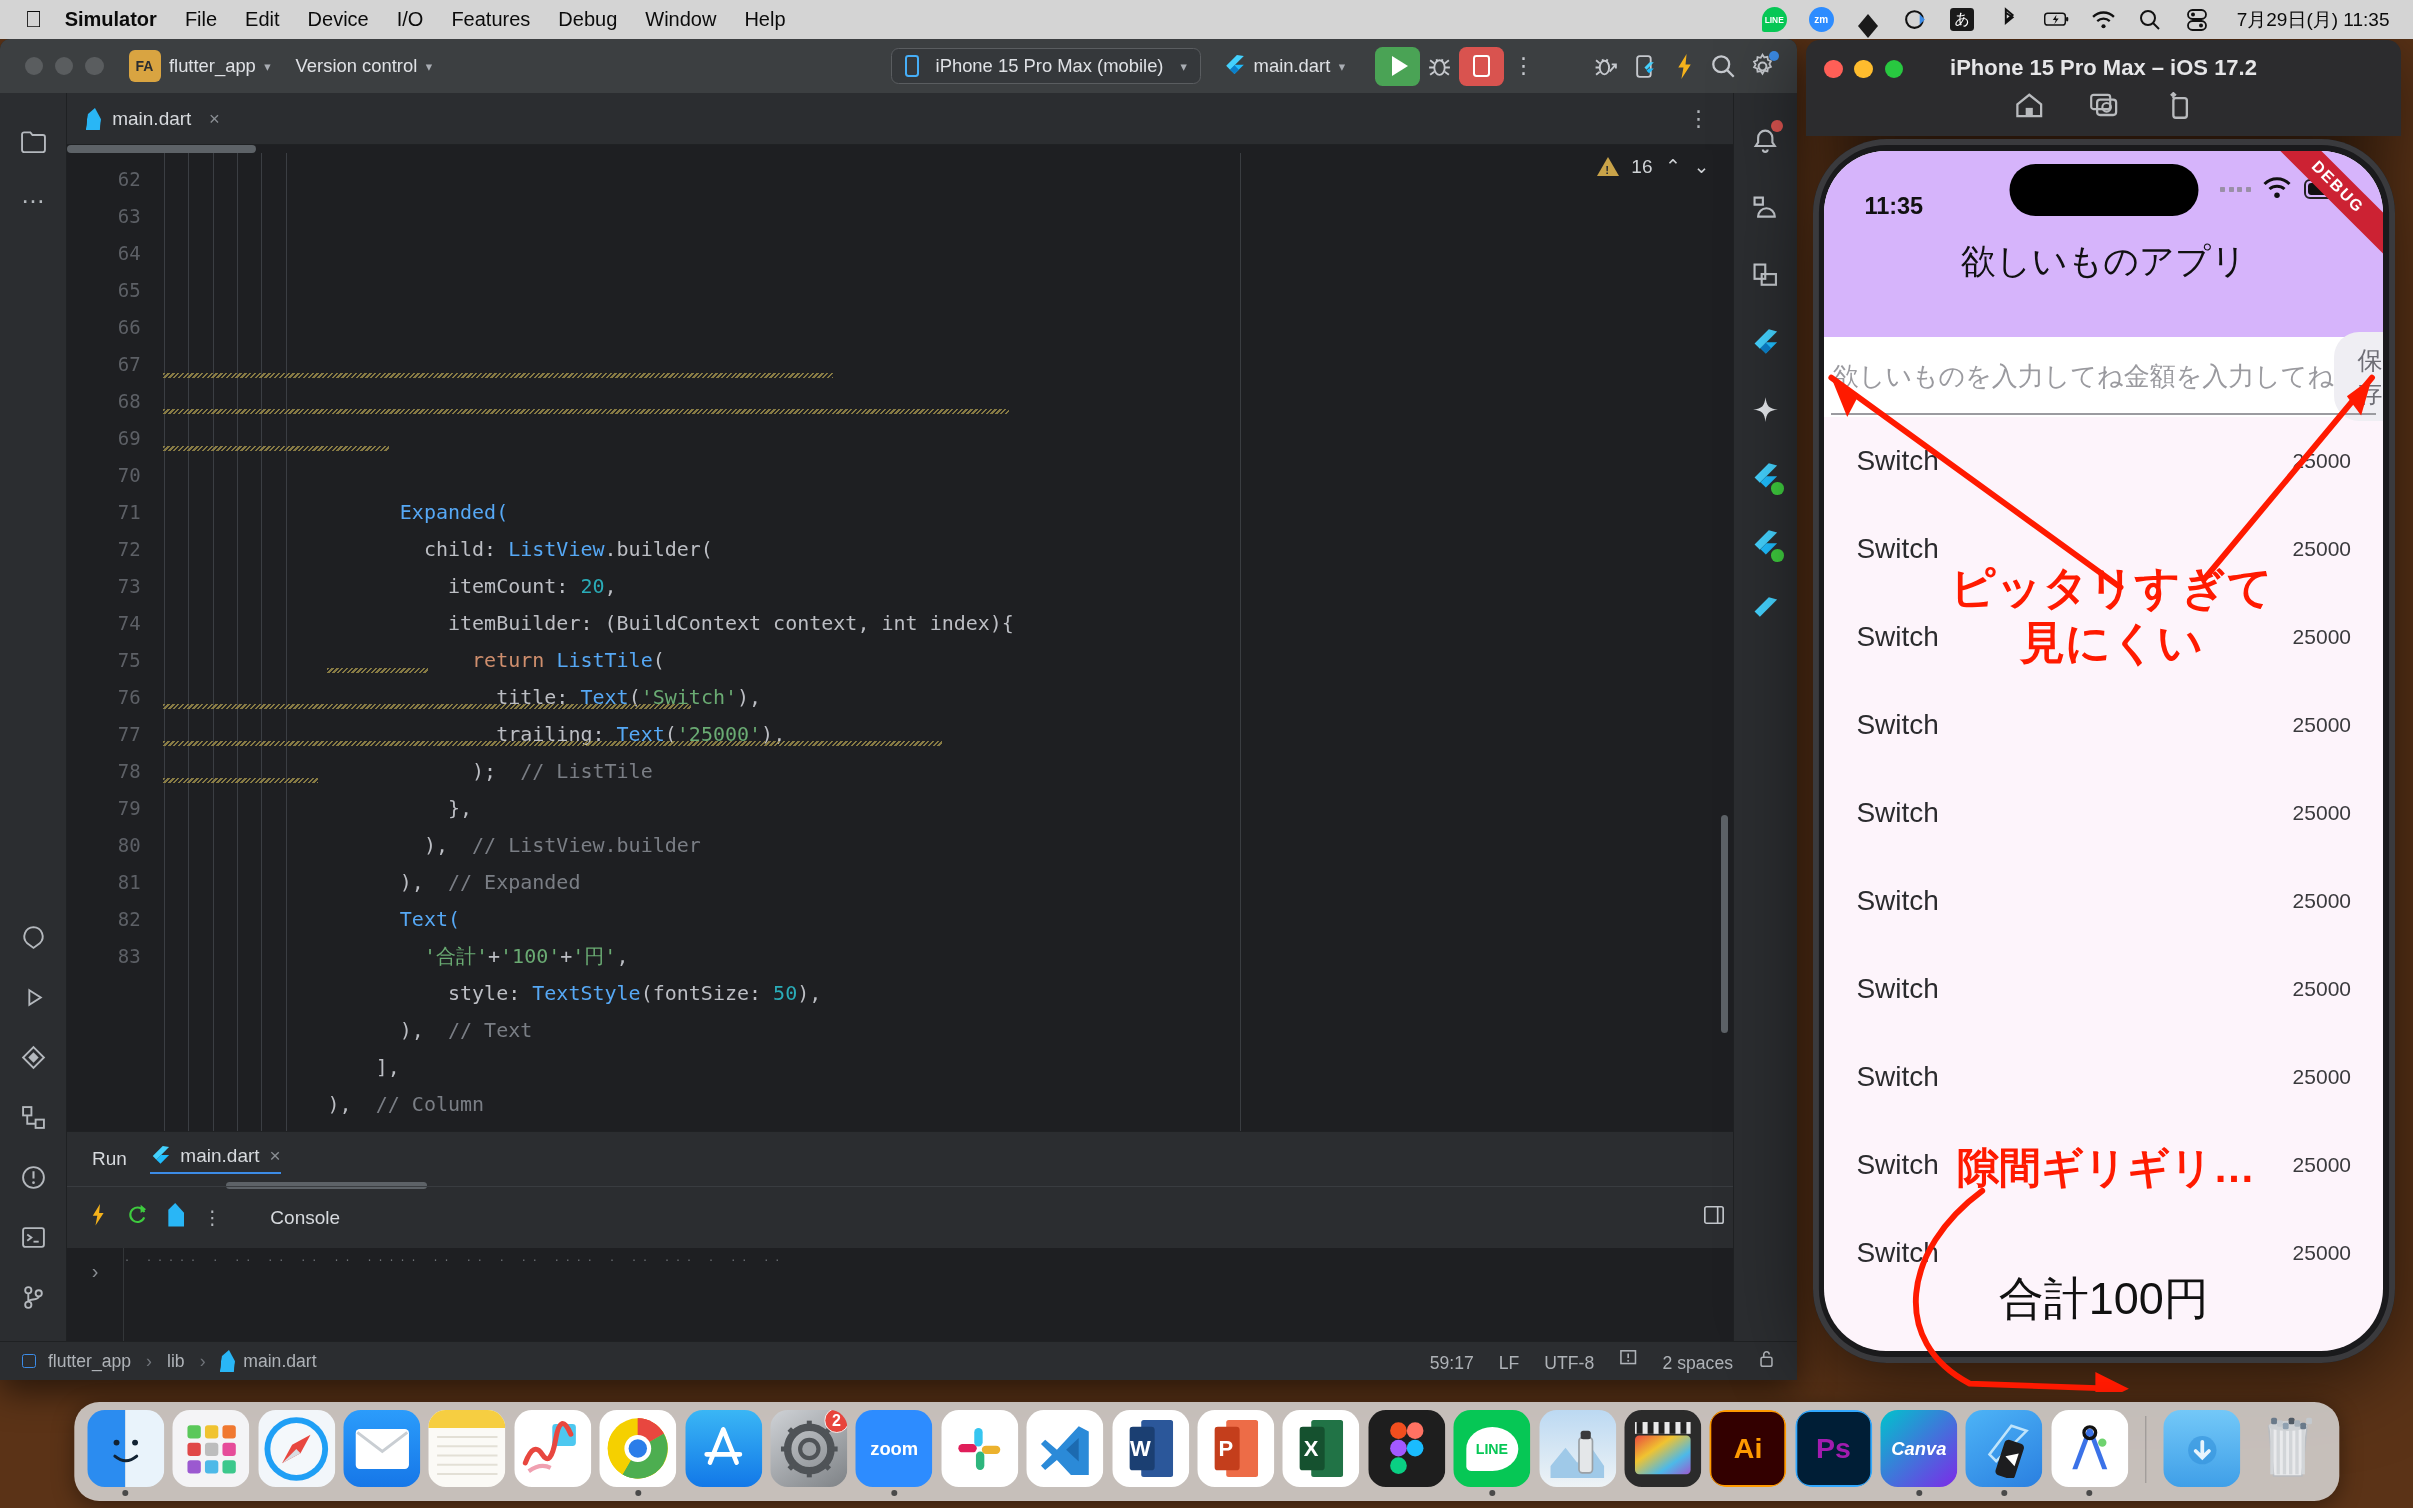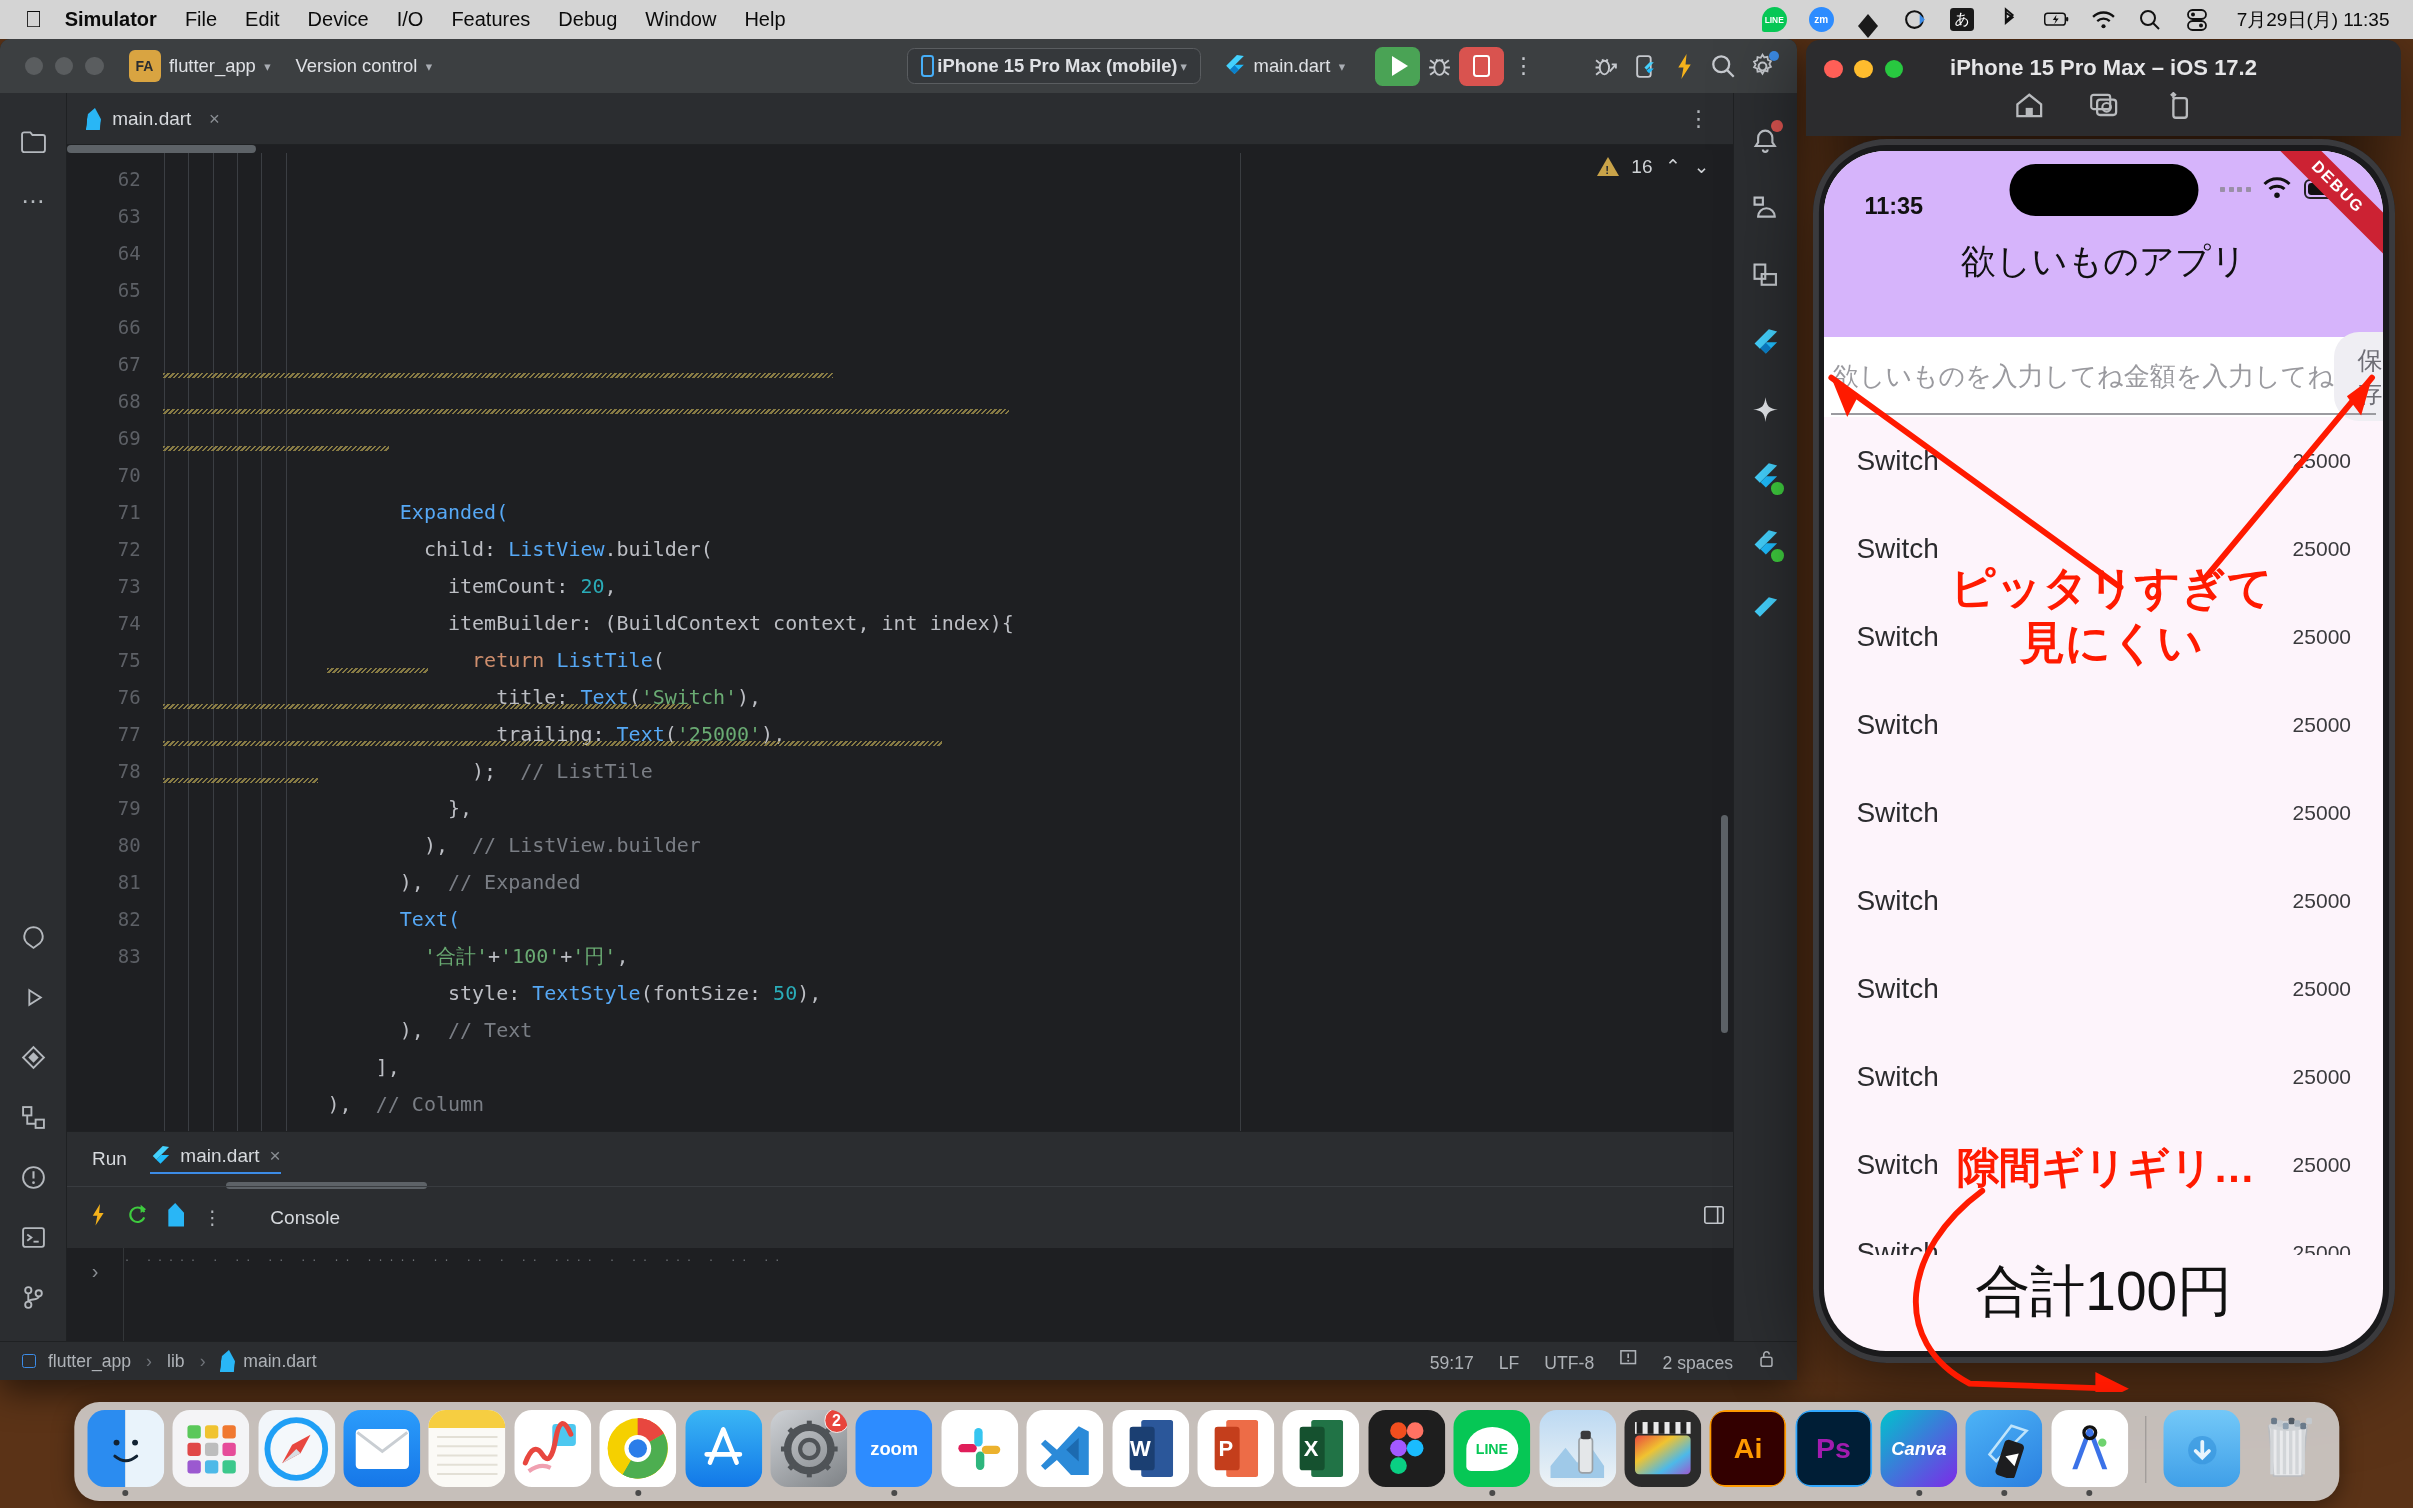--- a/index.html
+++ b/index.html
@@ -57,22 +57,22 @@
   #ide-toolbar {
     height:54px; background:#3c3f41; display:flex; align-items:center;
     padding:0 15px; color:#dfe1e5; font-size:18.4px; gap:0;
   }
   .traffic { display:flex; gap:11.7px; margin:0 25px 0 10px; }
   .tl { width:18.4px;height:18.4px;border-radius:50%;background:#5a5d5f; }
   .proj-badge { width:32px;height:32px;background:#d9a441;color:#2b2d30;border-radius:5.9px;
                 display:flex;align-items:center;justify-content:center;font-weight:bold;font-size:14px;}
   .tb-item{display:flex;align-items:center;gap:8.4px;margin-right:25px;white-space:nowrap;}
   .chev{font-size:12.6px;color:#a9adb3;}
-  .device-box{display:flex;align-items:center;gap:3px;border:0.8px solid #5a5d60;border-radius:7.5px;
-              padding:5.9px 13.4px;background:#35383b;white-space:nowrap;font-weight:bold;}
+  .device-box{display:flex;align-items:center;gap:17px;border:0.8px solid #5a5d60;border-radius:7.5px;
+              padding:5.9px 13.4px;background:#35383b;white-space:nowrap;}
   .phone-glyph{width:13.4px;height:22px;border:2px solid #46aef7;border-radius:3.4px;}
   .run-btn{width:45px;height:39px;background:#4aa355;border-radius:7.5px;display:flex;align-items:center;
            justify-content:center;margin-left:5px;position:relative;}
   .tri{width:0;height:0;border-left:16px solid #fff;border-top:10px solid transparent;border-bottom:10px solid transparent;margin-left:4.2px;}
   .stop-btn{width:45px;height:39px;background:#d9534f;border-radius:7.5px;display:flex;align-items:center;justify-content:center;}
   .stop-sq{width:17px;height:22px;border:2.5px solid #fff;border-radius:3.4px;}
   .tb-icon{width:39px;height:39px;display:flex;align-items:center;justify-content:center;color:#c6c9ce;font-size:22px;position:relative;}
   .blue-dot{position:absolute;top:4.2px;right:3.4px;width:10px;height:10px;border-radius:50%;background:#3c8ce7;}
 
   
@@ -174,21 +174,21 @@
     font-size:16px;font-weight:bold;letter-spacing:1.7px;
   }
   #input-row{display:flex;align-items:center;height:80px;background:#fff;padding:0 8.4px;position:relative;flex:none;}
   .ph{color:#9a9a9f;font-size:26px;white-space:nowrap;}
   #save-btn{margin-left:auto;background:#efeef3;border-radius:25px;padding:11.7px 23.5px;color:#6d6d75;font-size:25px;}
   #underline{position:absolute;left:6.7px;right:6.7px;bottom:1.7px;height:2.5px;background:#9b9ba0;}
   #list{flex:1;overflow:hidden;position:relative;}
   .row{height:88px;display:flex;align-items:center;padding:0 32px;color:#2b2b2e;}
   .row .nm{font-size:28px;}
   .row .pr{margin-left:auto;font-size:21px;color:#3a3a3d;}
-  #total{flex:none;text-align:center;font-size:55px;color:#111;padding-bottom:22px;}
+  #total{flex:none;text-align:center;font-size:45px;color:#111;padding-bottom:22px;}
 
   
   .anno{position:absolute;color:#ff1a00;font-weight:bold;z-index:55;pointer-events:none;}
   #anno1{top:561px;left:1944px;font-size:45px;line-height:1.22;text-align:center;width:335px;}
   #anno2{top:1140px;left:1957px;font-size:42px;white-space:nowrap;}
   #anno-svg{position:absolute;left:1760px;top:34px;width:654px;height:1358px;z-index:54;pointer-events:none;}
 
   
   #dock{
     position:absolute;left:50%;transform:translateX(-50%);bottom:6.7px;

